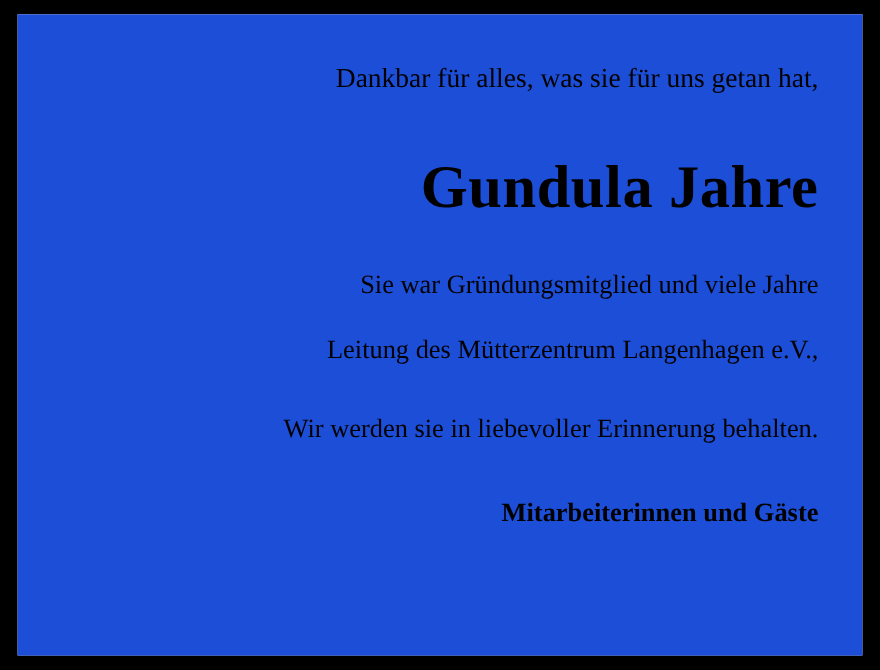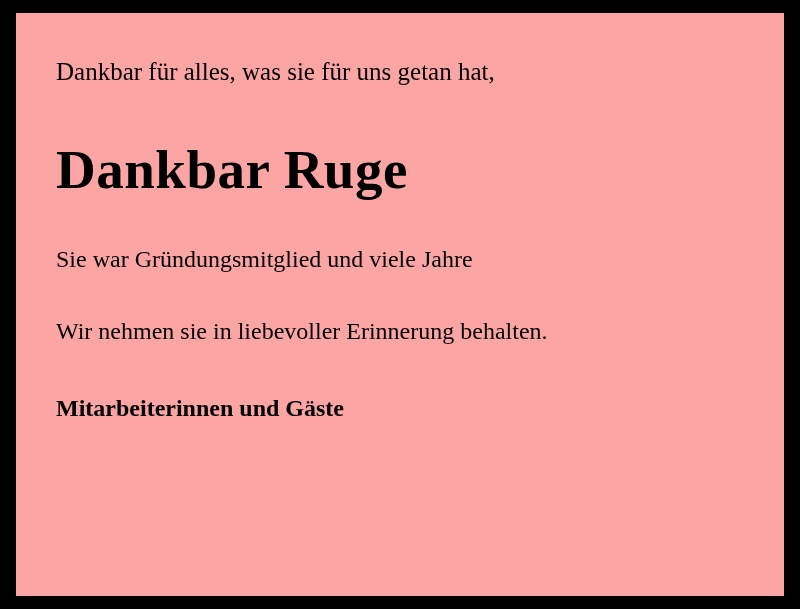--- a/index.html
+++ b/index.html
@@ -22,23 +22,23 @@
     border-bottom: 13px solid #000000;
     border-left: 16px solid #000000;
     border-right: 16px solid #000000;
     display: block;
     position: relative;
   }
   .notice-inner {
     box-sizing: border-box;
     width: 100%;
     height: 100%;
-    background: #fca5a5;
+    background: #1d4ed8;
     padding: 30px 40px 20px 40px;
-    text-align: left;
+    text-align: right;
   }
   .intro {
     font-size: 25px;
     line-height: 1.38;
     margin: 12px 0 0 0;
   }
   .intro .line {
     display: block;
   }
   .deceased-name {
@@ -75,26 +75,27 @@
 </head>
 <body>
 
 <div class="notice-frame">
   <div class="notice-inner">
 
     <div class="intro">
       <span class="line">Dankbar für alles, was sie für uns getan hat,</span>
     </div>
 
-    <div class="deceased-name">Dankbar Ruge</div>
+    <div class="deceased-name">Gundula Jahre</div>
 
     <div class="bio">
       <span class="line">Sie war Gründungsmitglied und viele Jahre</span>
+      <span class="line">Leitung des Mütterzentrum Langenhagen e.V.,</span>
     </div>
 
-    <div class="memory">Wir nehmen sie in liebevoller Erinnerung behalten.</div>
+    <div class="memory">Wir werden sie in liebevoller Erinnerung behalten.</div>
 
     <div class="signature">
       <span class="line">Mitarbeiterinnen und Gäste</span>
     </div>
 
   </div>
 </div>
 
 </body></html>

